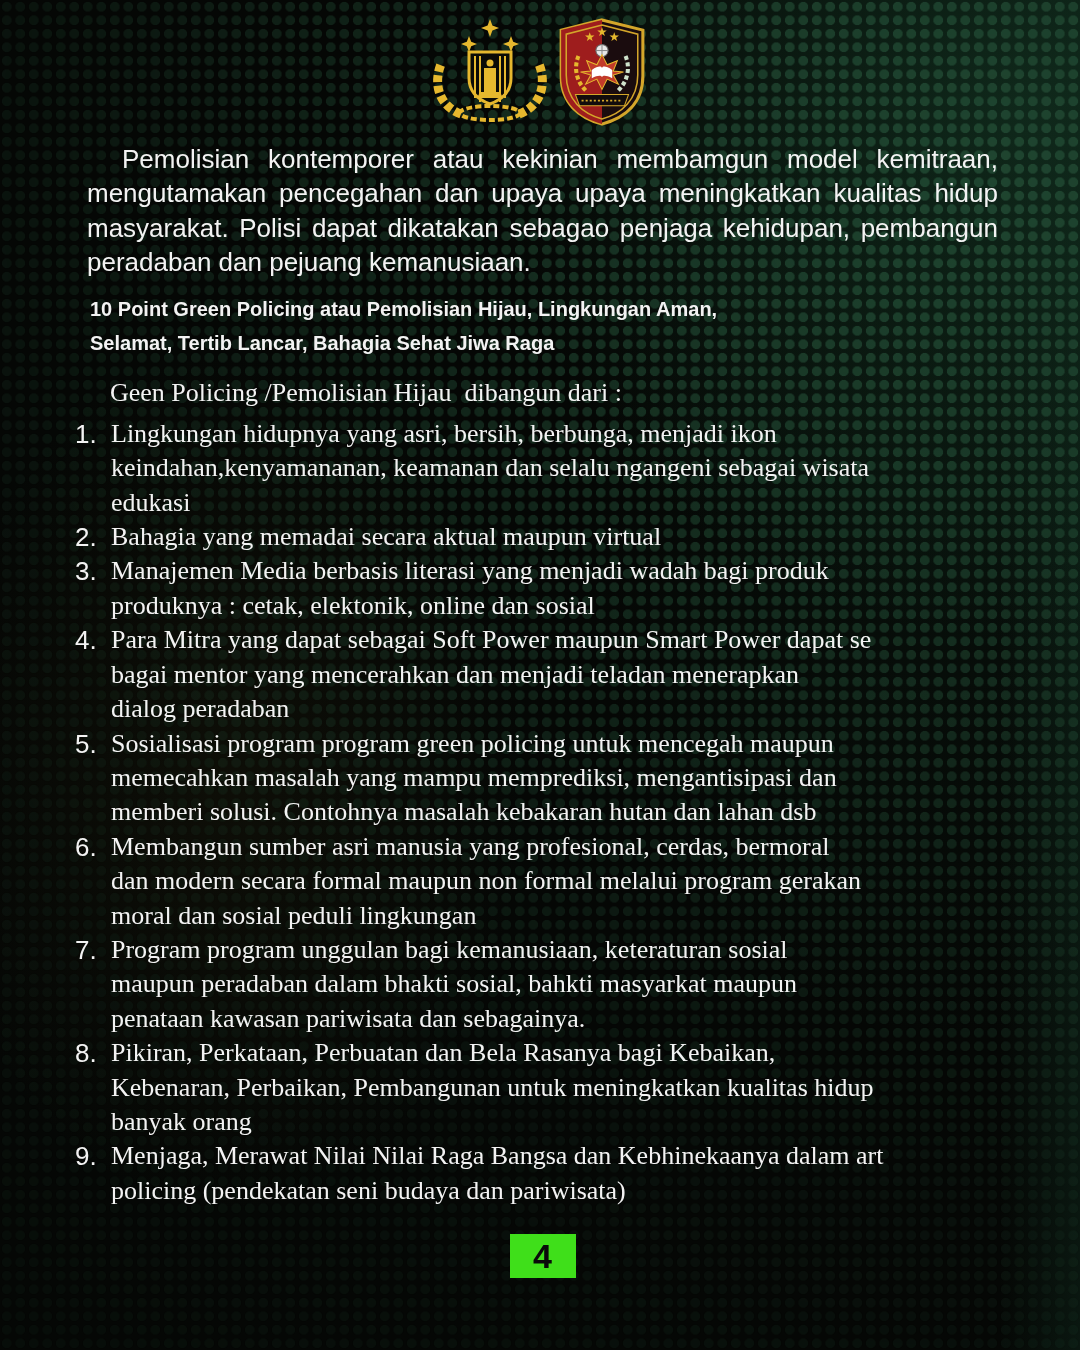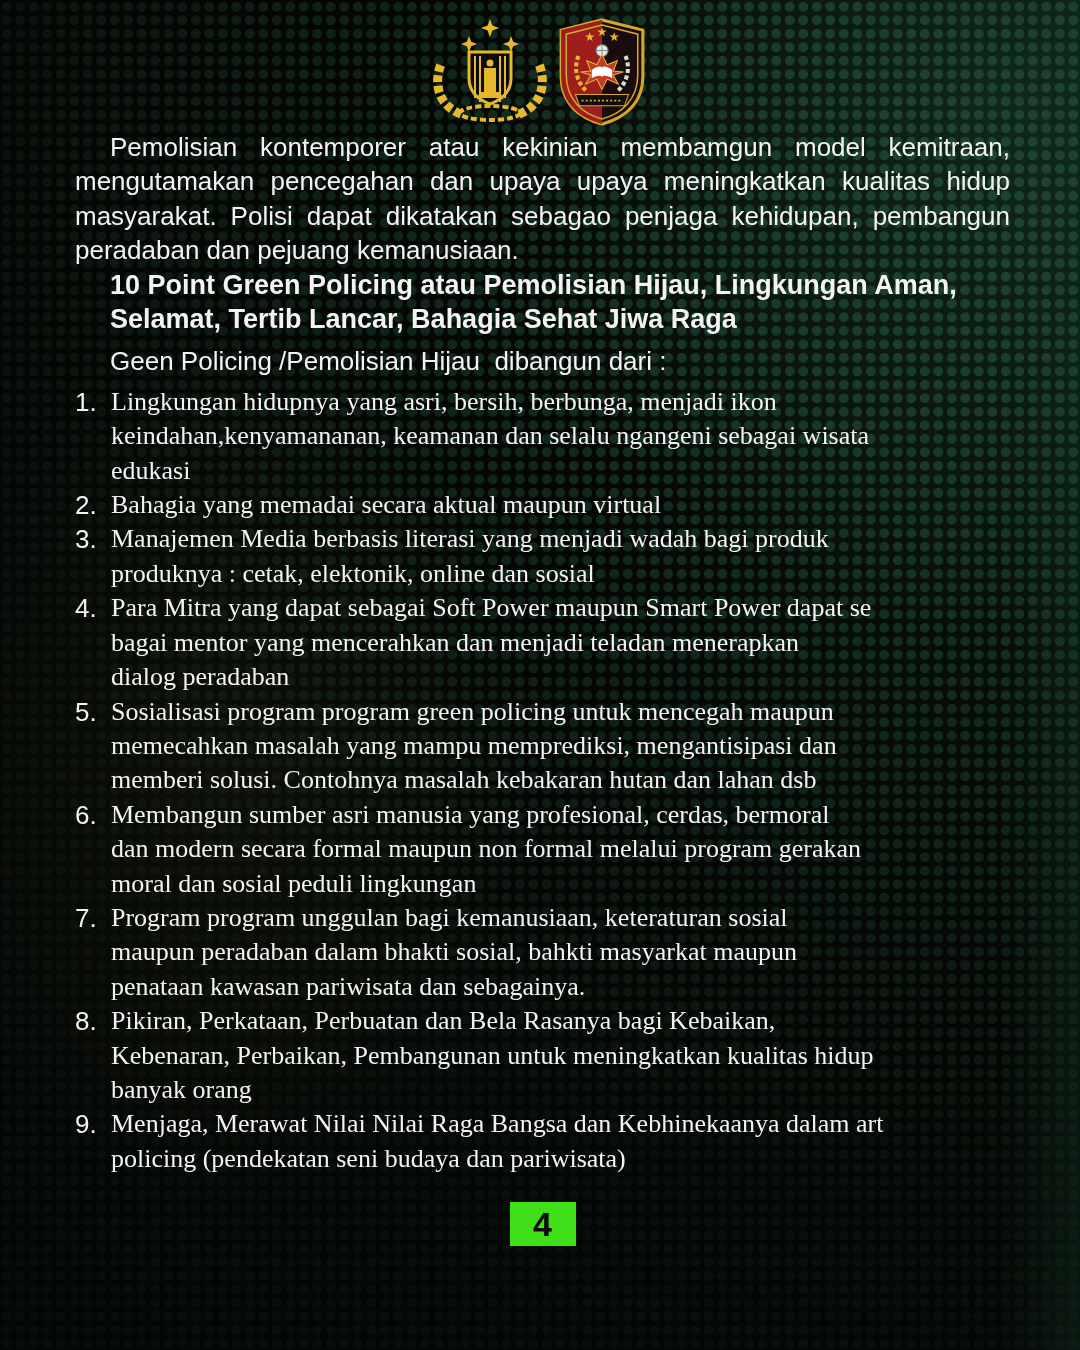--- a/index.html
+++ b/index.html
@@ -27,27 +27,27 @@
   }
   .header{
     position:absolute;top:16px;left:0;right:0;z-index:2;
     display:flex;justify-content:center;align-items:flex-start;gap:6px;
   }
   .content{
     position:absolute;top:130px;left:75px;width:935px;z-index:1;
     font-size:26px;line-height:34.4px;
   }
   .intro{
-    margin:0;text-indent:35px;text-align:justify;
+    margin:12px;text-indent:35px;text-align:justify;
   }
   .heading{
-    margin:0 0 0 35px;font-weight:bold;white-space:pre-line;font-size:27px;
+    margin:0 0 0 15px;font-weight:bold;white-space:pre-line;font-size:20px;
   }
   .subheading{
-    margin:8px 0 0 35px;white-space:pre-wrap;
+    margin:16px 0 0 35px;white-space:pre-wrap;font-family:Liberation Serif, serif;
   }
   ol.points{
     list-style:none;margin:6px 0 0 0;padding:0;
   }
   ol.points li{
     display:grid;grid-template-columns:36px 1fr;
   }
   ol.points .li-text{white-space:pre-line;font-family:Liberation Serif, serif;}
   .badge{
     margin:26px auto 0 auto;width:66px;height:44px;

